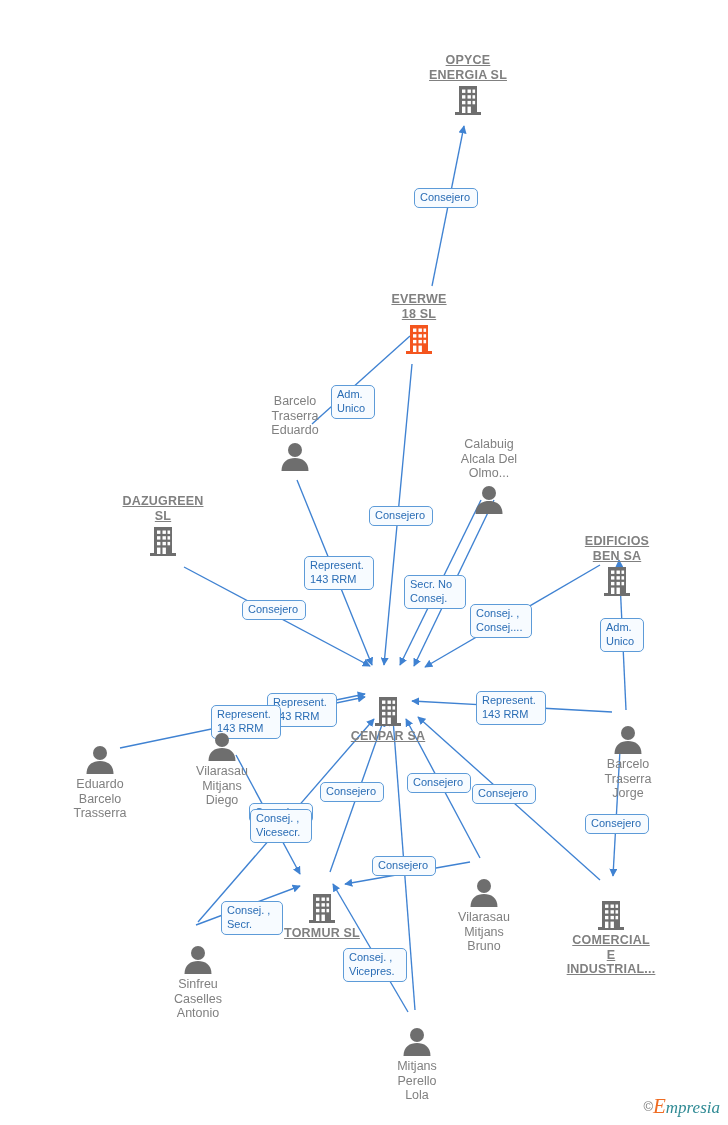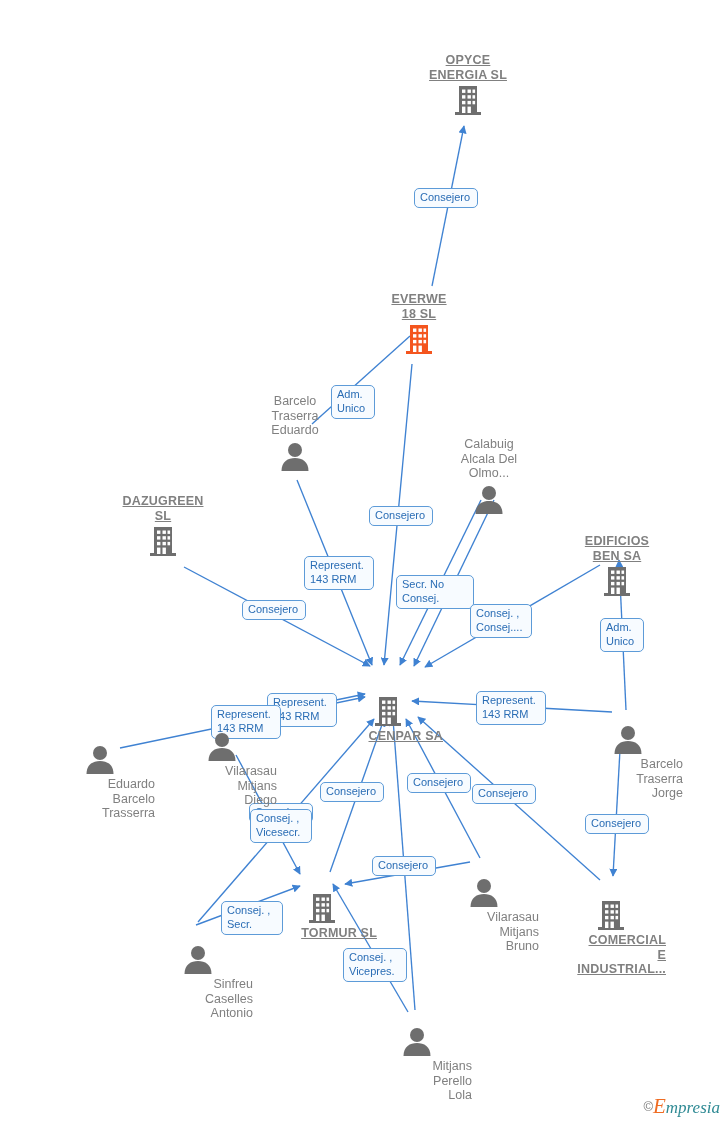--- a/index.html
+++ b/index.html
@@ -47,21 +47,21 @@
   .node.person .caption {
     font-weight: normal;
   }
   .node .glyph {
     display: block;
     margin: 0 auto;
     width: 34px;
     height: 34px;
   }
   .node.label-above .glyph { margin-top: 1px; }
-  .node.label-below .caption { margin-top: 1px; text-align: right; }
+  .node.label-below .caption { margin-top: 1px; }
 
   .edge-label {
     position: absolute;
     box-sizing: border-box;
     background: #f7fbff;
     border: 1.4px solid #5d9bd8;
     border-radius: 5px;
     color: #2a6db5;
     font-size: 11px;
     line-height: 13.5px;
@@ -131,21 +131,21 @@
   </svg>
 
   <div id="labels">
       <div class="edge-label" style="left: 446px; top: 198px; width: 64px; height: 20px;">Consejero</div>
       <div class="edge-label" style="left: 353px; top: 402px; width: 44px; height: 34px;">Adm.
 Unico</div>
       <div class="edge-label" style="left: 401px; top: 516px; width: 64px; height: 20px;">Consejero</div>
       <div class="edge-label" style="left: 339px; top: 573px; width: 70px; height: 34px;">Represent.
 143 RRM</div>
       <div class="edge-label" style="left: 274px; top: 610px; width: 64px; height: 20px;">Consejero</div>
-      <div class="edge-label" style="left: 435px; top: 592px; width: 78px; height: 34px;">Secr.  No
+      <div class="edge-label" style="left: 435px; top: 592px; width: 62px; height: 34px;">Secr.  No
 Consej.</div>
       <div class="edge-label" style="left: 501px; top: 621px; width: 62px; height: 34px;">Consej. ,
 Consej....</div>
       <div class="edge-label" style="left: 622px; top: 635px; width: 44px; height: 34px;">Adm.
 Unico</div>
       <div class="edge-label" style="left: 302px; top: 710px; width: 70px; height: 34px;">Represent.
 143 RRM</div>
       <div class="edge-label" style="left: 246px; top: 722px; width: 70px; height: 34px;">Represent.
 143 RRM</div>
       <div class="edge-label" style="left: 511px; top: 708px; width: 70px; height: 34px;">Represent.

